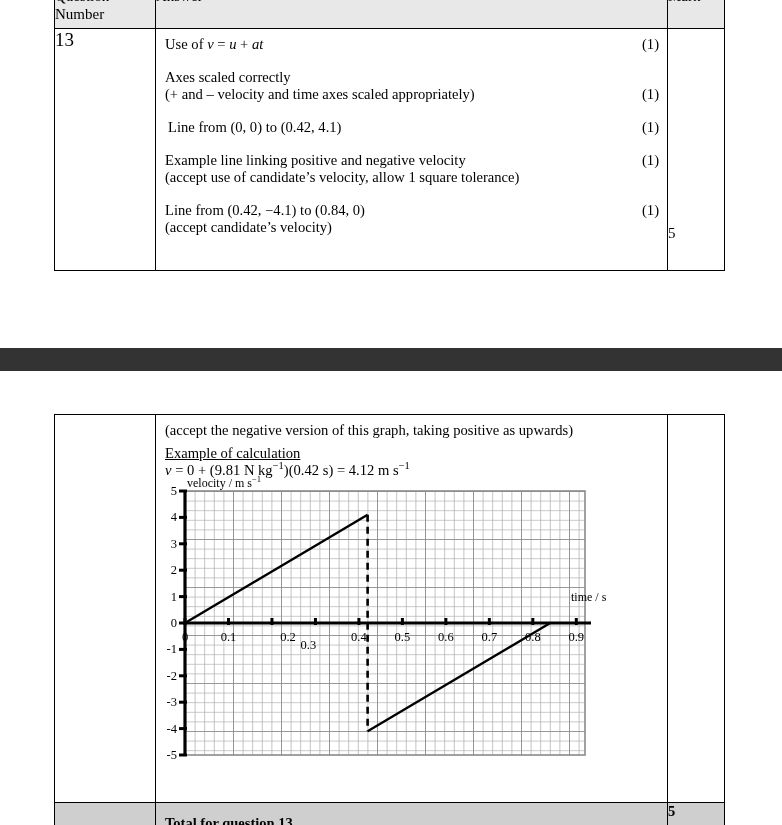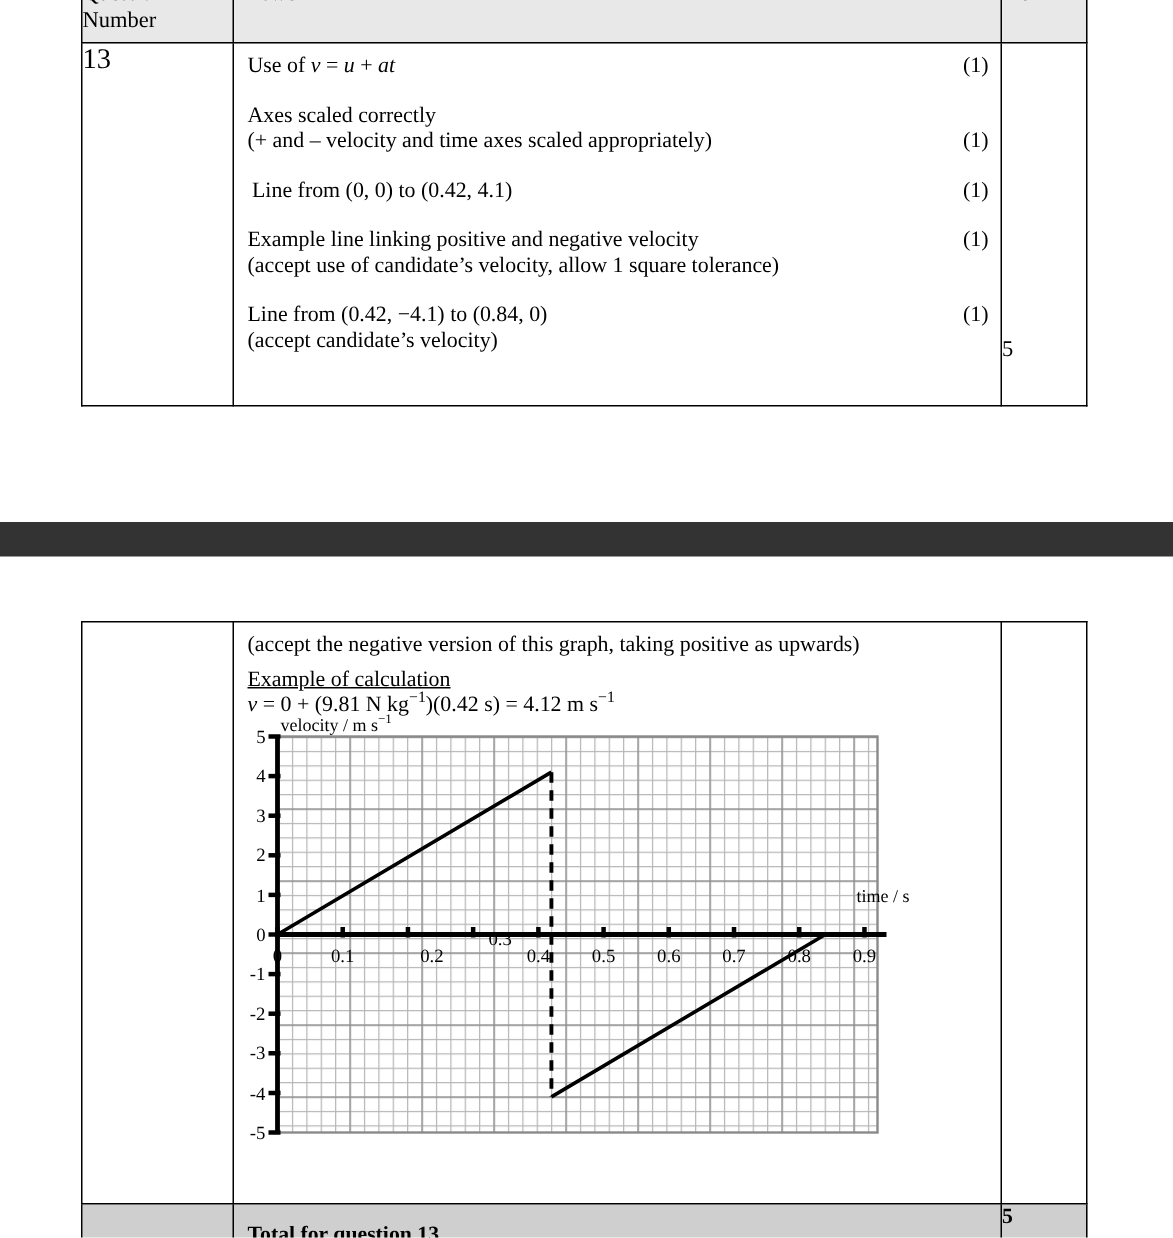--- a/index.html
+++ b/index.html
@@ -287,21 +287,21 @@
               velocity / m s<sup>−1</sup>
             </div>
             <div class="gtext" style="left:396px; top:110px;margin-left:10px;">
               time / s
             </div>
 
             <div id="xticklabels">
                   <div class="tick-lbl" style="left: 5px; top: 150px; width: 30px;">0</div>
                   <div class="tick-lbl" style="left: 48.4783px; top: 150px; width: 30px;">0.1</div>
                   <div class="tick-lbl" style="left: 91.9565px; top: 150px; width: 30px; margin-left: 16px;">0.2</div>
-                  <div class="tick-lbl" style="left: 135.435px; top: 139px; width: 16px; margin-left: 25px;">0.3</div>
+                  <div class="tick-lbl" style="left: 135.435px; top: 158px; width: 16px;">0.3</div>
                   <div class="tick-lbl" style="left: 178.913px; top: 150px; width: 30px;">0.4</div>
                   <div class="tick-lbl" style="left: 222.391px; top: 150px; width: 30px; text-align: center;">0.5</div>
                   <div class="tick-lbl" style="left: 265.87px; top: 150px; width: 30px;">0.6</div>
                   <div class="tick-lbl" style="left: 309.348px; top: 150px; width: 30px;">0.7</div>
                   <div class="tick-lbl" style="left: 352.826px; top: 150px; width: 30px;">0.8</div>
                   <div class="tick-lbl" style="left: 396.304px; top: 150px; width: 30px;">0.9</div>
                 </div>
             <div id="yticklabels">
                   <div class="ylbl" style="left: -16px; top: 4px; width: 28px;">5</div>
                   <div class="ylbl" style="left: -16px; top: 30.4px; width: 28px;">4</div>

